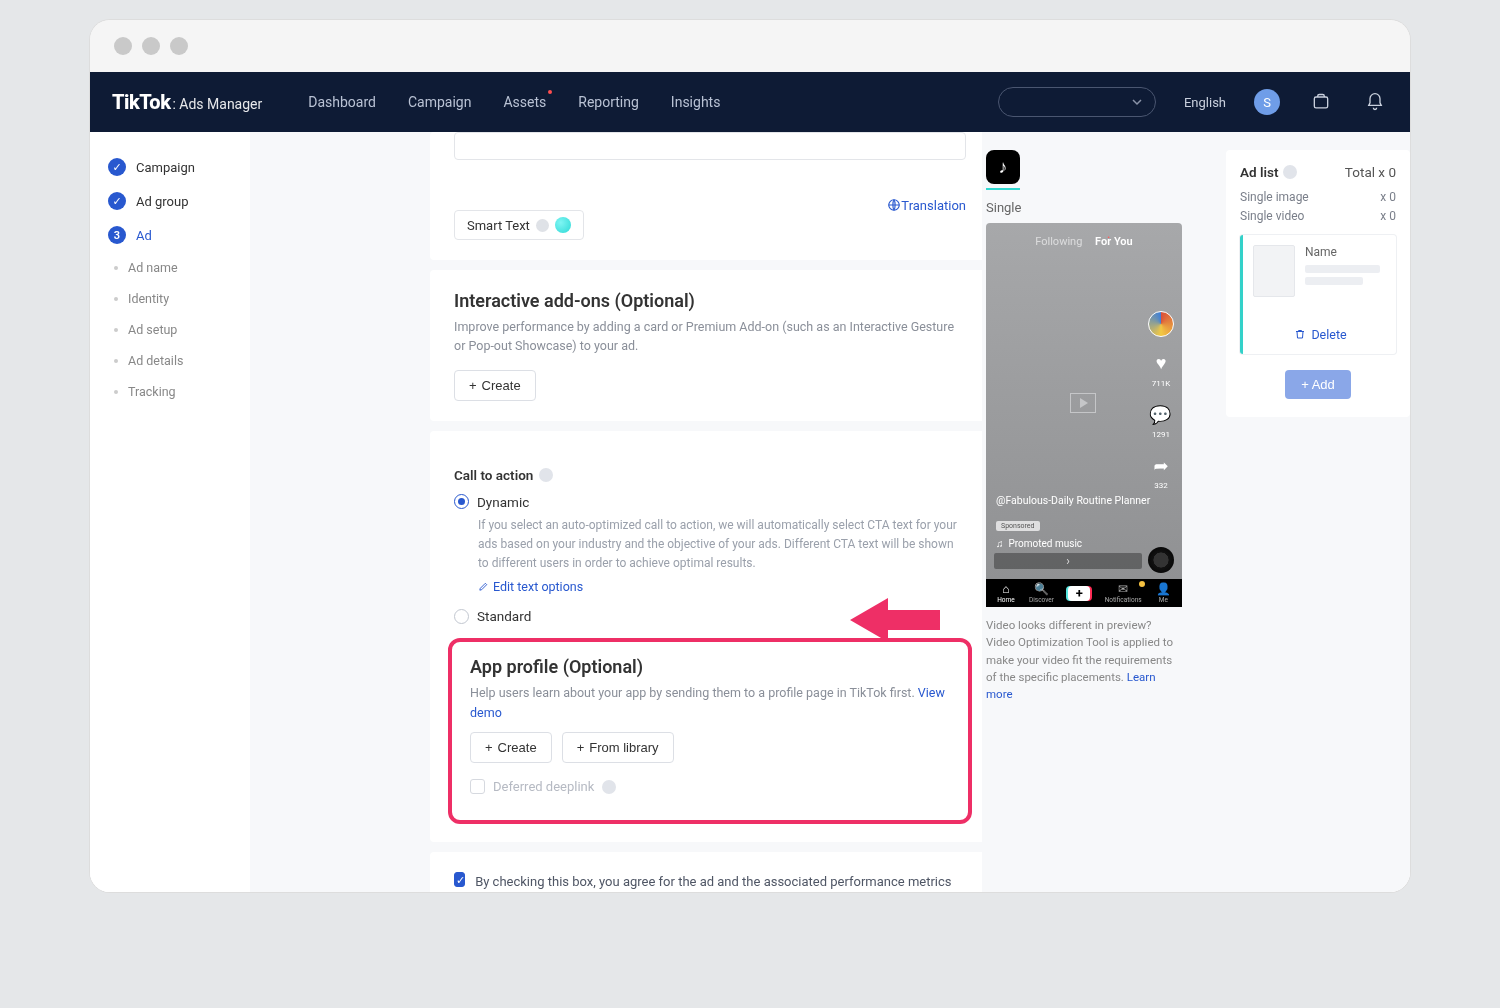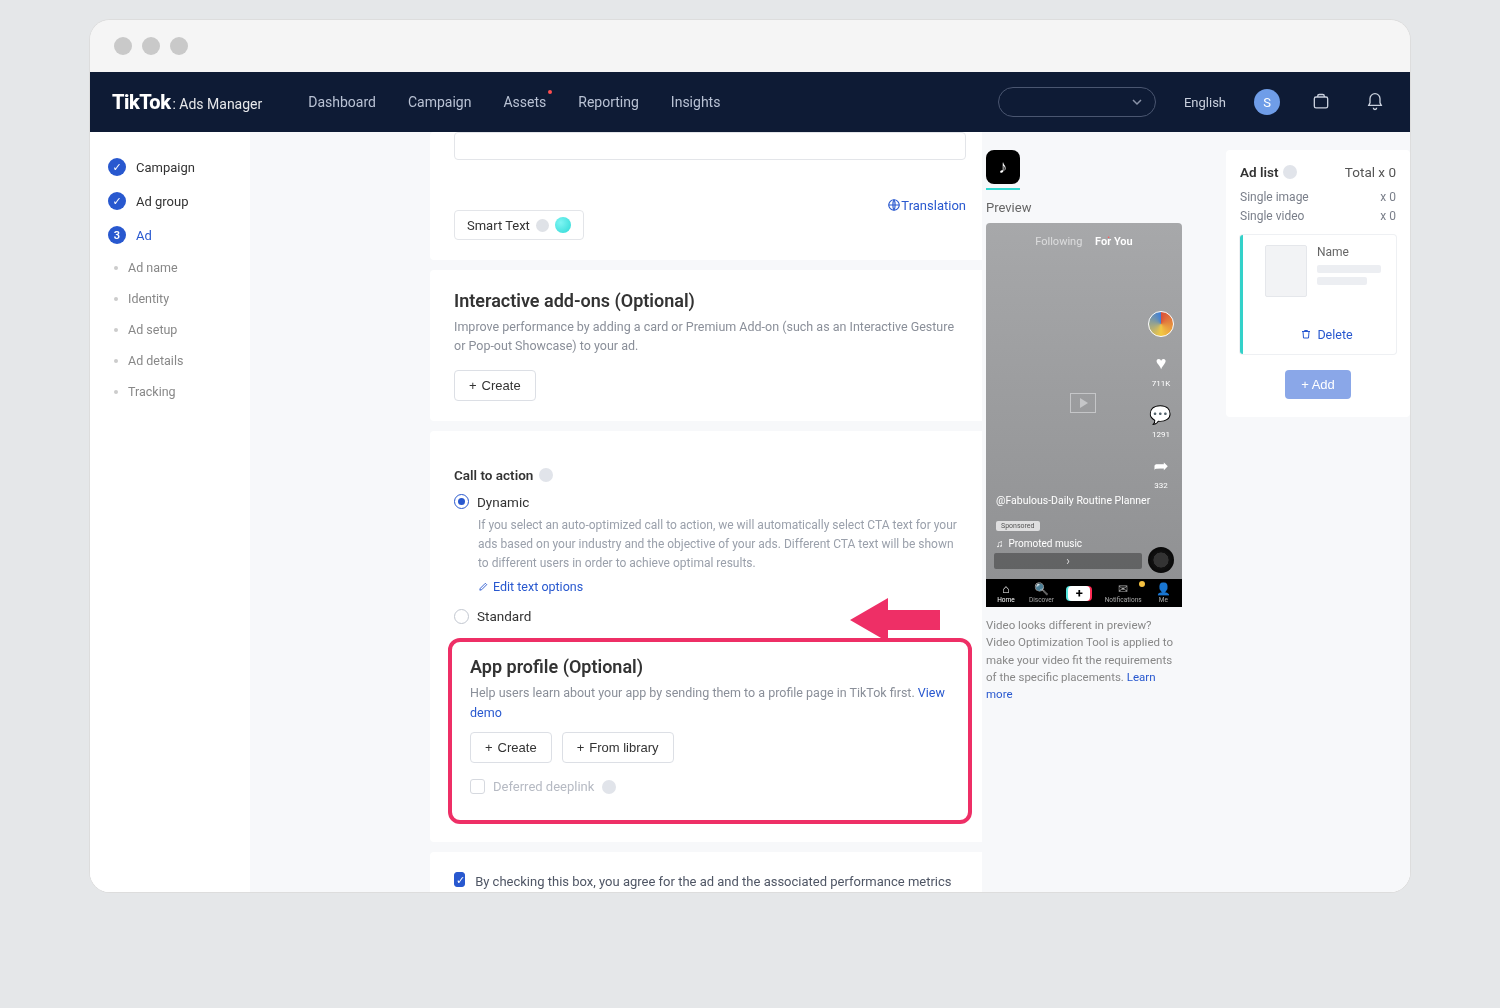--- a/index.html
+++ b/index.html
@@ -103,21 +103,21 @@
 .pn-badge::after { content: ''; position: absolute; top: -2px; right: -3px; width: 6px; height: 6px; background: #f5c141; border-radius: 50%; }
 
 .preview-note { font-size: 11.5px; color: #888; line-height: 1.5; margin-top: 10px; width: 196px; }
 .preview-note .link-inline { cursor: pointer; }
 
 
 .adlist { width: 184px; background: #fff; border-radius: 4px; padding: 14px 14px 18px; flex-shrink: 0; margin-left: 8px; margin-top: 18px; height: fit-content; }
 .adlist-head { display: flex; align-items: center; justify-content: space-between; font-size: 13.5px; margin-bottom: 10px; }
 .adlist-head .lft { font-weight: 600; color: #333; display: inline-flex; align-items: center; gap: 5px; }
 .adlist-row { display: flex; justify-content: space-between; font-size: 12px; color: #7a7f8a; margin: 5px 0; }
-.adlist-card { border-left: 3px solid #33d1c9; padding: 10px 8px 10px 22px; margin-top: 12px; background: #fff; box-shadow: 0 0 0 1px #eef0f3; border-radius: 3px; }
+.adlist-card { border-left: 3px solid #33d1c9; padding: 10px 8px 10px 10px; margin-top: 12px; background: #fff; box-shadow: 0 0 0 1px #eef0f3; border-radius: 3px; }
 .adlist-thumb { width: 42px; height: 52px; background: #f2f3f5; border: 1px solid #e5e7eb; border-radius: 2px; }
 .adlist-card-body { display: flex; gap: 10px; }
 .adlist-name { font-size: 12px; color: #666; margin-bottom: 6px; }
 .skel { height: 8px; background: #eceef2; border-radius: 2px; margin: 4px 0; }
 .delete-row { text-align: center; margin-top: 28px; }
 .delete-link { color: #2858cf; font-size: 12.5px; display: inline-flex; align-items: center; gap: 5px; cursor: pointer; }
 .add-btn { display: block; margin: 16px auto 0; background: #8aa7e8; color: #fff; border: none; border-radius: 4px; padding: 7px 16px; font-size: 13px; cursor: pointer; }
 
 
 .arrow-anno { position: absolute; left: 760px; top: 516px; }
@@ -274,21 +274,21 @@
               </span>
             </div>
           </div>
 
         </div>
       </div>
 
       <div class="right">
         <div class="tt-logo">♪</div>
         <div style="width:34px;height:2px;background:#30d8d0;margin-top:4px;"></div>
-        <div class="preview-label">Preview</div>
+        <div class="preview-label">Single</div>
 
         <div class="phone">
           <div class="phone-top">
             <span class="dot">•</span>
             <span class="follow">Following</span>
             <span class="foryou">For You</span>
           </div>
           <div class="phone-video-ico"></div>
           <div class="phone-right-icons">
             <div class="pr-avatar"></div>

